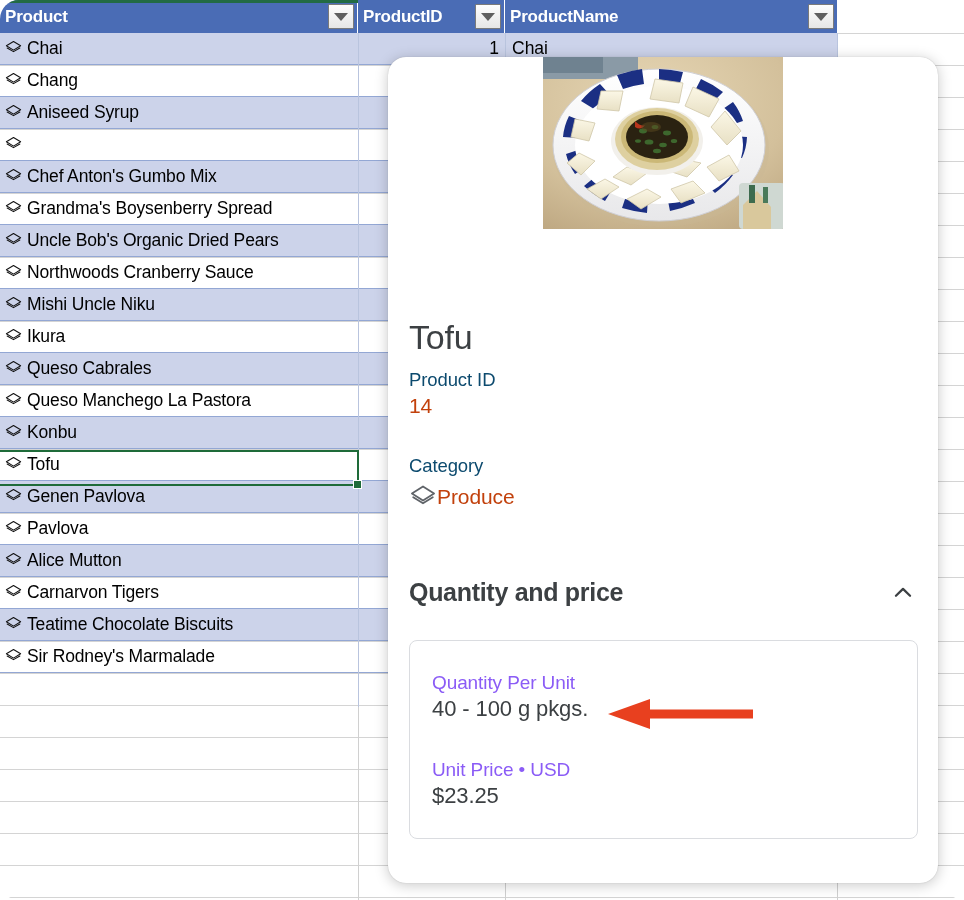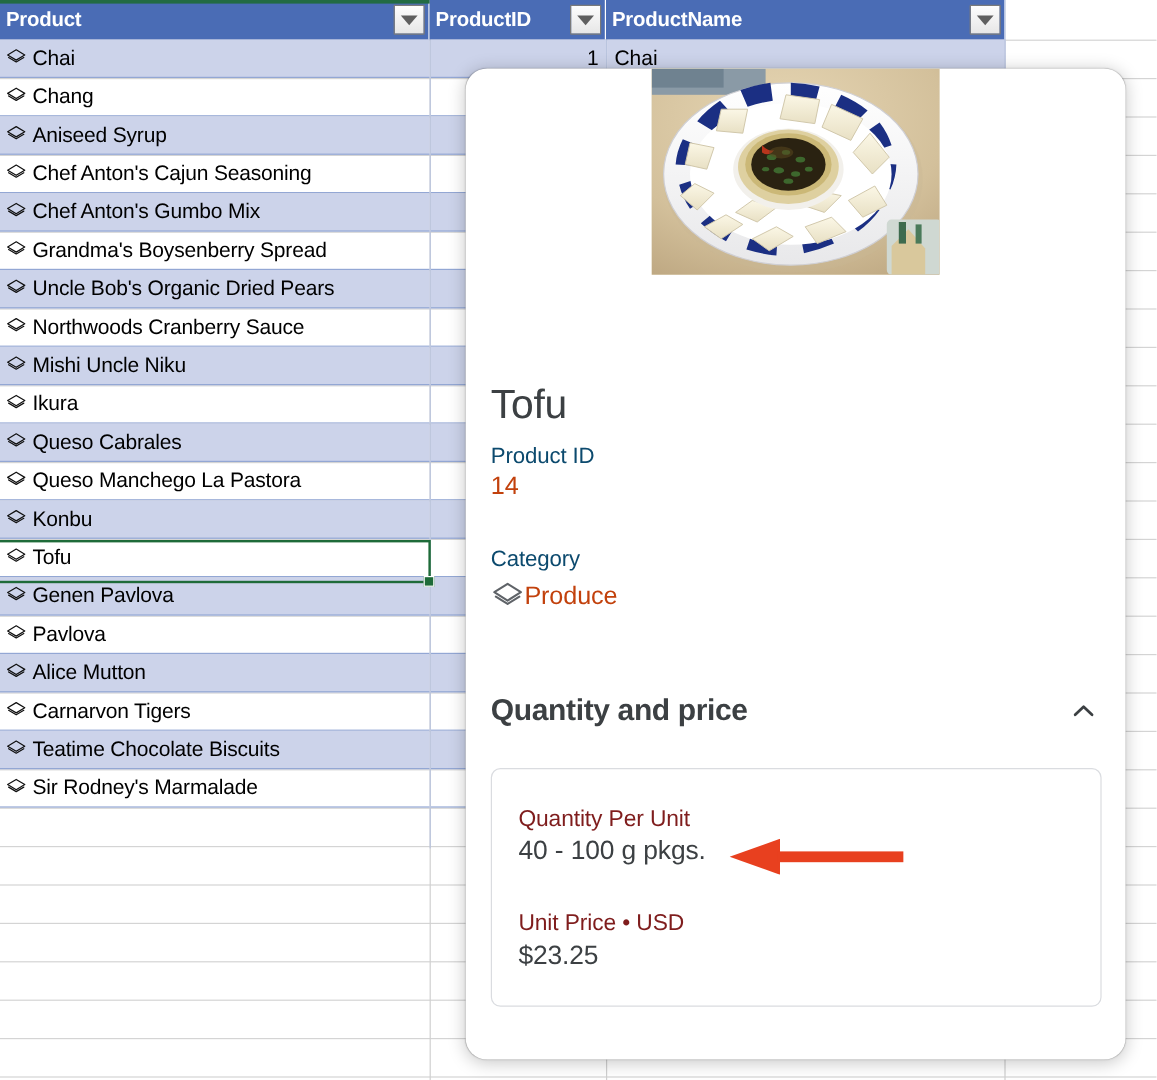--- a/index.html
+++ b/index.html
@@ -11,20 +11,21 @@
     font-family: "Liberation Sans", sans-serif;
     -webkit-font-smoothing: antialiased;
   }
 
   #app {
     position: relative;
     width: 964px;
     height: 900px;
     overflow: hidden;
     background: #ffffff;
+    border-radius: 19px;
   }
 
   
   .grid {
     position: absolute;
     inset: 0;
     background: #ffffff;
   }
 
   
@@ -226,21 +227,21 @@
   .panel {
     position: absolute;
     left: 21px; top: 583px;
     width: 509px; height: 199px;
     border: 1px solid #dadce0;
     border-radius: 8px;
     background: #ffffff;
   }
   .panel .pfld { position: absolute; left: 22px; }
   .panel .pfld-label {
-    font-size: 19px; color: #7f1d1d; letter-spacing: -0.1px;
+    font-size: 19px; color: #8b5cf6; letter-spacing: -0.1px;
   }
   .panel .pfld-value {
     font-size: 22px; color: #3c4043; margin-top: 2px; letter-spacing: -0.1px;
   }
 
   
   .arrow {
     position: absolute;
     left: 608px; top: 699px;
     width: 145px; height: 30px;
@@ -356,21 +357,20 @@
         <div class="cellC">
           <span class="label"></span>
         </div>
       </div>
       <div class="drow">
         <div class="cellA">
           <svg class="lyr-ico" viewBox="0 0 24 24">
             <path d="M12 3.2 L21 8.6 L12 14 L3 8.6 Z" fill="none" stroke="#111" stroke-width="1.3" stroke-linejoin="round"></path>
             <path d="M4 11.3 L12 16 L20 11.3" fill="none" stroke="#111" stroke-width="1.3" stroke-linejoin="round" stroke-linecap="round"></path>
           </svg>
-          <span class="label">Chef Anton's Cajun Seasoning</span>
         </div>
         <div class="cellB">
           <span class="label"></span>
         </div>
         <div class="cellC">
           <span class="label"></span>
         </div>
       </div>
       <div class="drow alt">
         <div class="cellA">

